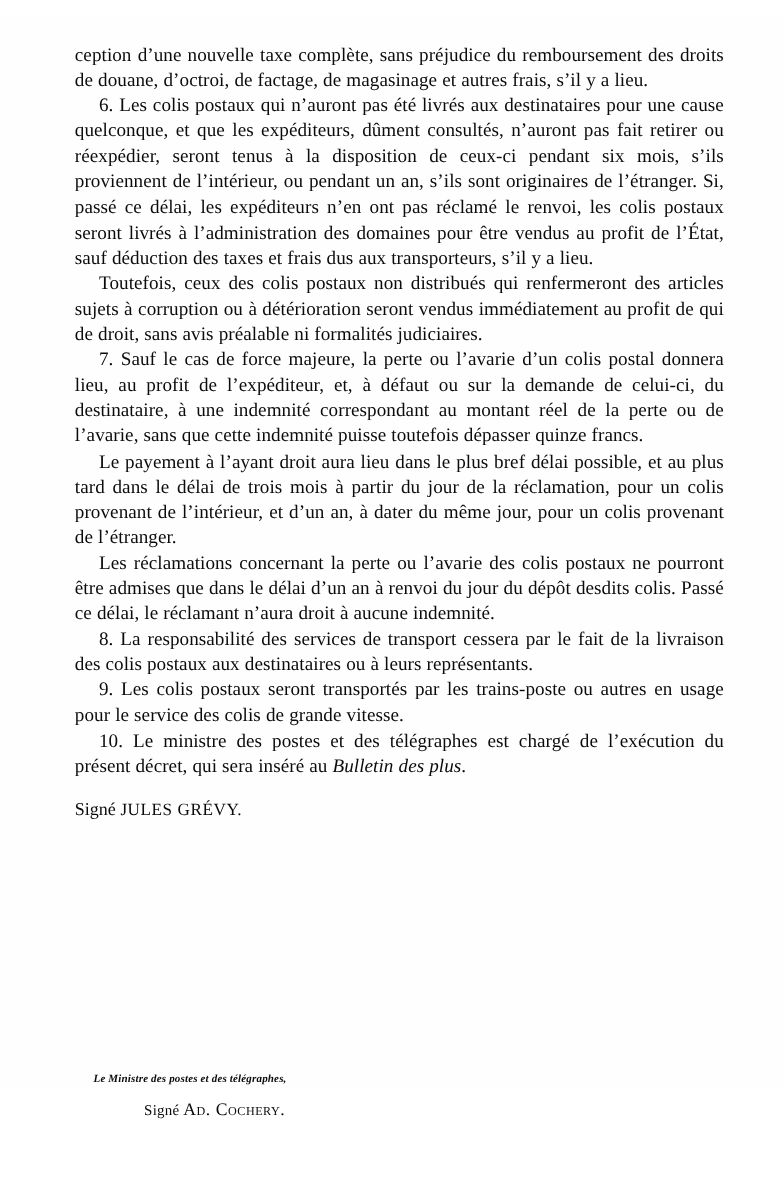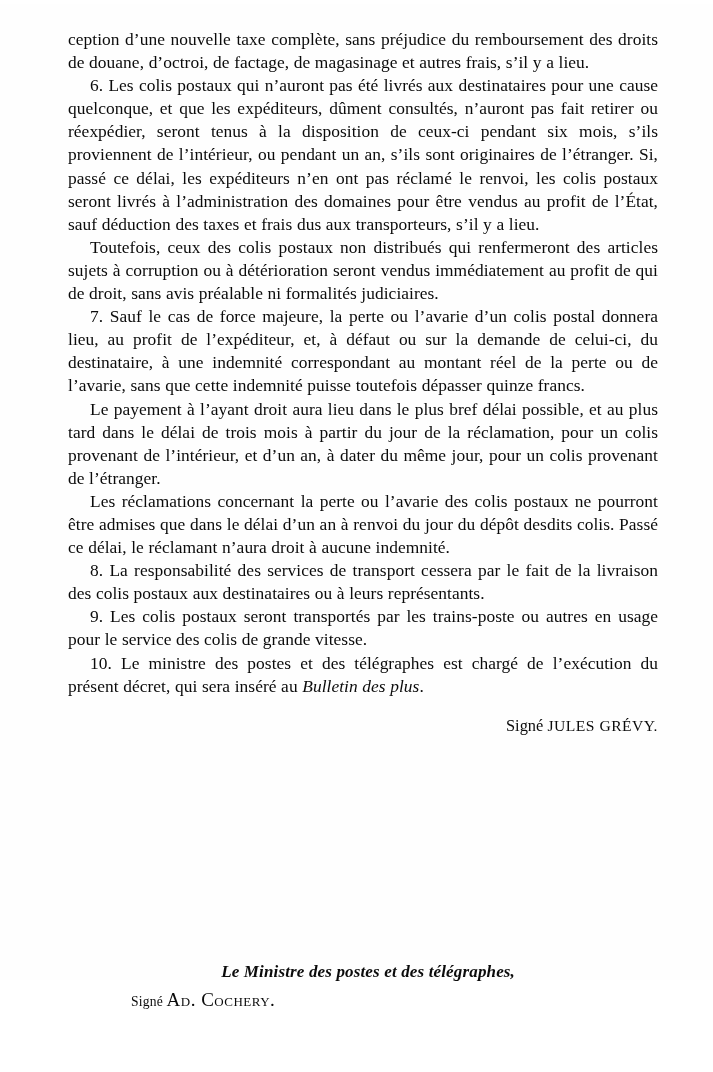--- a/index.html
+++ b/index.html
@@ -14,21 +14,21 @@
     position: relative;
     overflow: hidden;
     font-family: "Liberation Serif", "DejaVu Serif", serif;
     color: #0b0b0b;
     -webkit-font-smoothing: none;
   }
 
   .page {
     position: absolute;
     left: 0;
-    top: 4px;
+    top: 14px;
     width: 713px;
     height: 976px;
     background: #fefefe;
     text-decoration: underline;
   }
 
   .textblock {
     position: absolute;
     left: 68px;
     top: 24px;
@@ -68,57 +68,55 @@
     margin-top: 7px;
   }
 
   
   p.sig-right {
     margin: 0;
     padding: 0;
     margin-top: 17px;
     font-size: 16.4px;
     line-height: 22px;
-    text-align: right;
     text-indent: 0;
   }
   .sig-name {
     font-size: 15.6px;
     letter-spacing: 0.5px;
   }
 
   
   .minister-block {
     position: absolute;
     left: 85px;
     top: 960px;
     width: 430px;
   }
   p.minister-title {
     margin: 0;
     padding: 0;
-    font-size: 17px;
+    font-size: 10px;
     line-height: 15px;
     font-style: italic;
     font-weight: bold;
     letter-spacing: 0.15px;
-    text-align: right;
   }
   p.minister-sig {
     margin: 0;
     padding: 0;
     margin-top: 12px;
     margin-left: 46px;
     font-size: 13.6px;
     line-height: 17px;
     letter-spacing: 0.2px;
   }
   p.minister-sig .mname {
     font-variant: small-caps;
-    font-size: 19px;
+    font-size: 16px;
     letter-spacing: 0.5px;
     margin-top: 43px;
   }
 </style>
 </head>
 <body>
 
 <div class="page">
 
   <div class="textblock">

